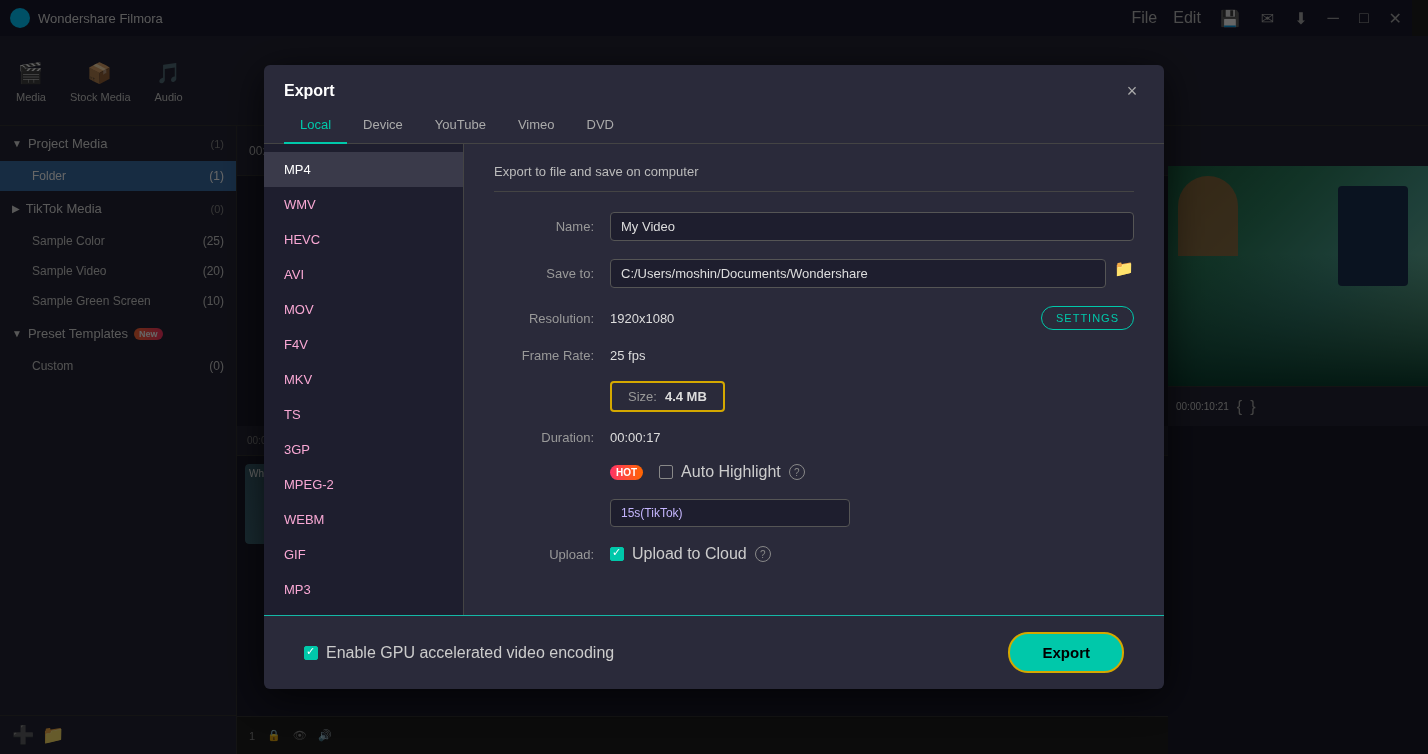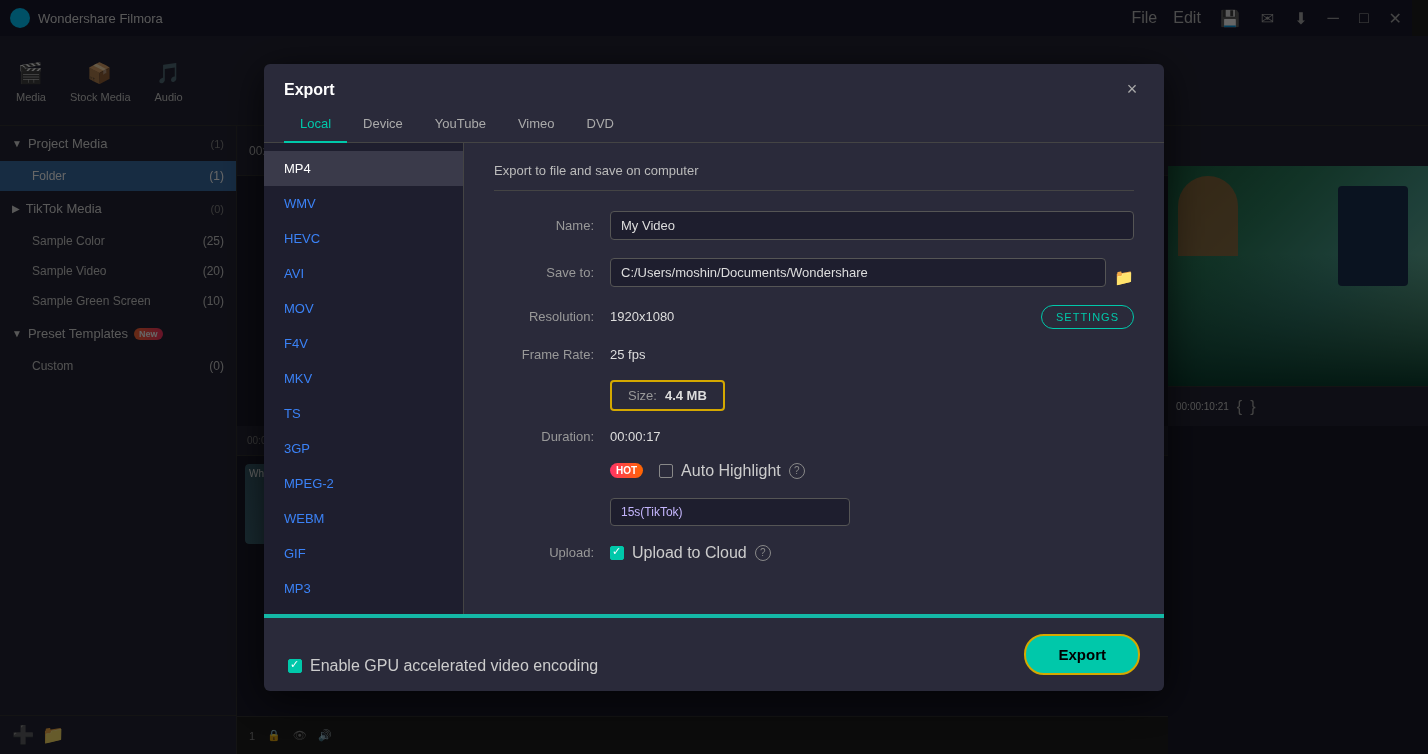--- a/index.html
+++ b/index.html
@@ -328,21 +328,21 @@
     .format-list {
       width: 200px;
       background: #1e1e2e;
       border-right: 1px solid #444;
       overflow-y: auto;
       padding: 8px 0;
     }
     .format-item {
       padding: 10px 20px;
       font-size: 13px;
-      color: #3b82f6;
+      color: #f9a8d4;
       cursor: pointer;
     }
     .format-item.active {
       background: #3a3a4a;
       color: #fff;
     }
 
     
     .export-settings {
       flex: 1;
@@ -394,21 +394,21 @@
       color: #ddd;
     }
     .folder-icon {
       margin-left: 8px;
       font-size: 16px;
       color: #aaa;
       cursor: pointer;
     }
     .settings-path-row {
       display: flex;
-      align-items: flex-end;
+      align-items: flex-start;
       flex: 1;
     }
     .settings-btn-outline {
       border: 1px solid #00c8aa;
       color: #00c8aa;
       background: transparent;
       padding: 5px 14px;
       border-radius: 12px;
       font-size: 11px;
       cursor: pointer;
@@ -481,25 +481,25 @@
       width: 240px;
     }
     .upload-row {
       display: flex;
       align-items: center;
       gap: 8px;
     }
 
     
     .modal-footer {
-      padding: 16px 24px;
-      display: flex;
-      align-items: flex-end;
+      padding: 16px 40px;
+      display: flex;
+      align-items: center;
       justify-content: space-between;
-      border-top: 4px solid #14b8a6;
+      border-top: 1px solid #14b8a6;
     }
     .footer-left {
       display: flex;
       align-items: center;
       gap: 8px;
     }
     .export-btn {
       background: #00c8aa;
       color: #000;
       border: 2px solid #d4a800;

